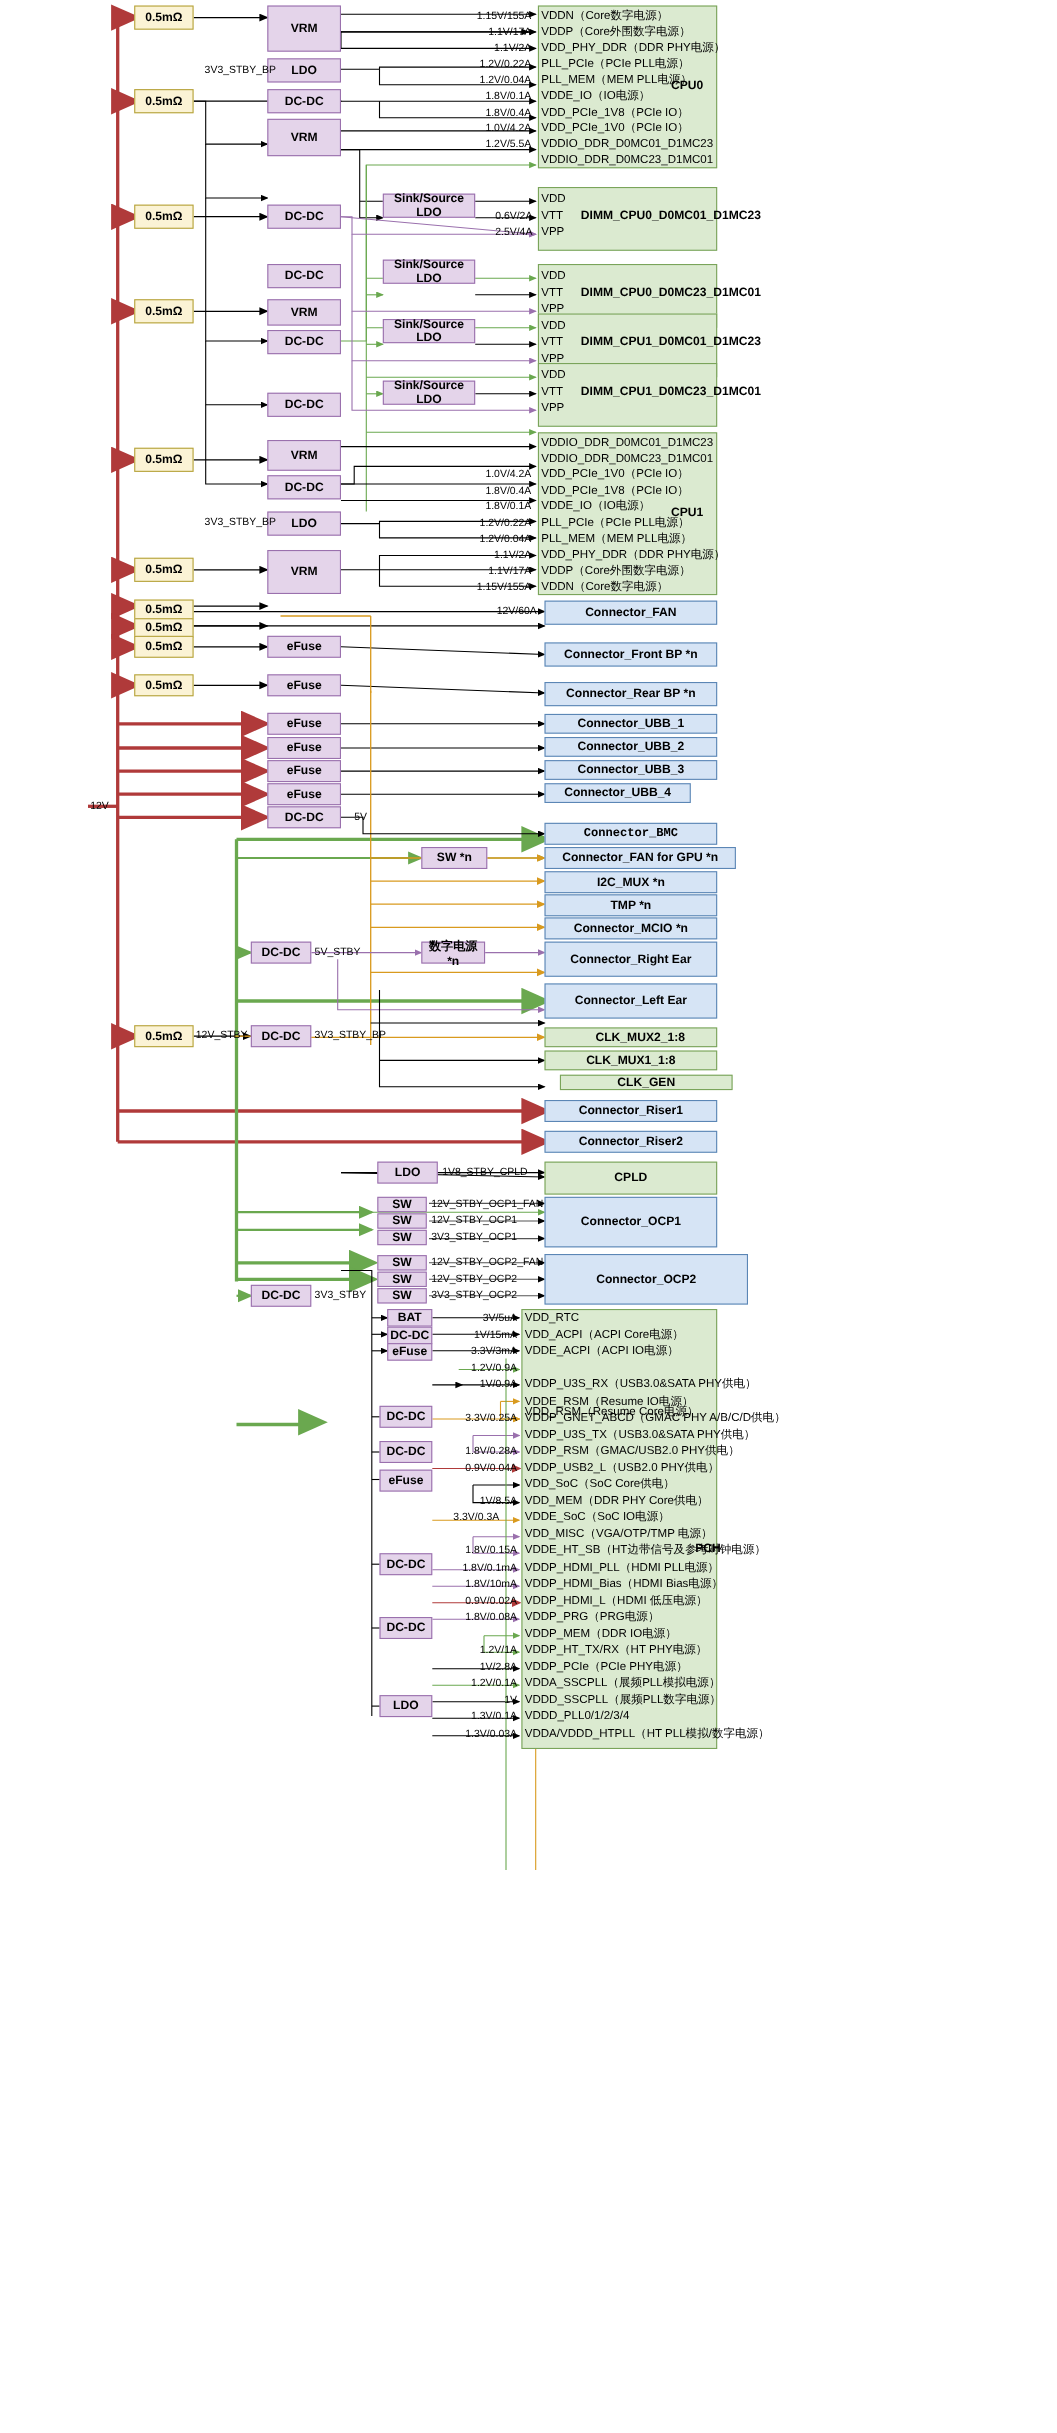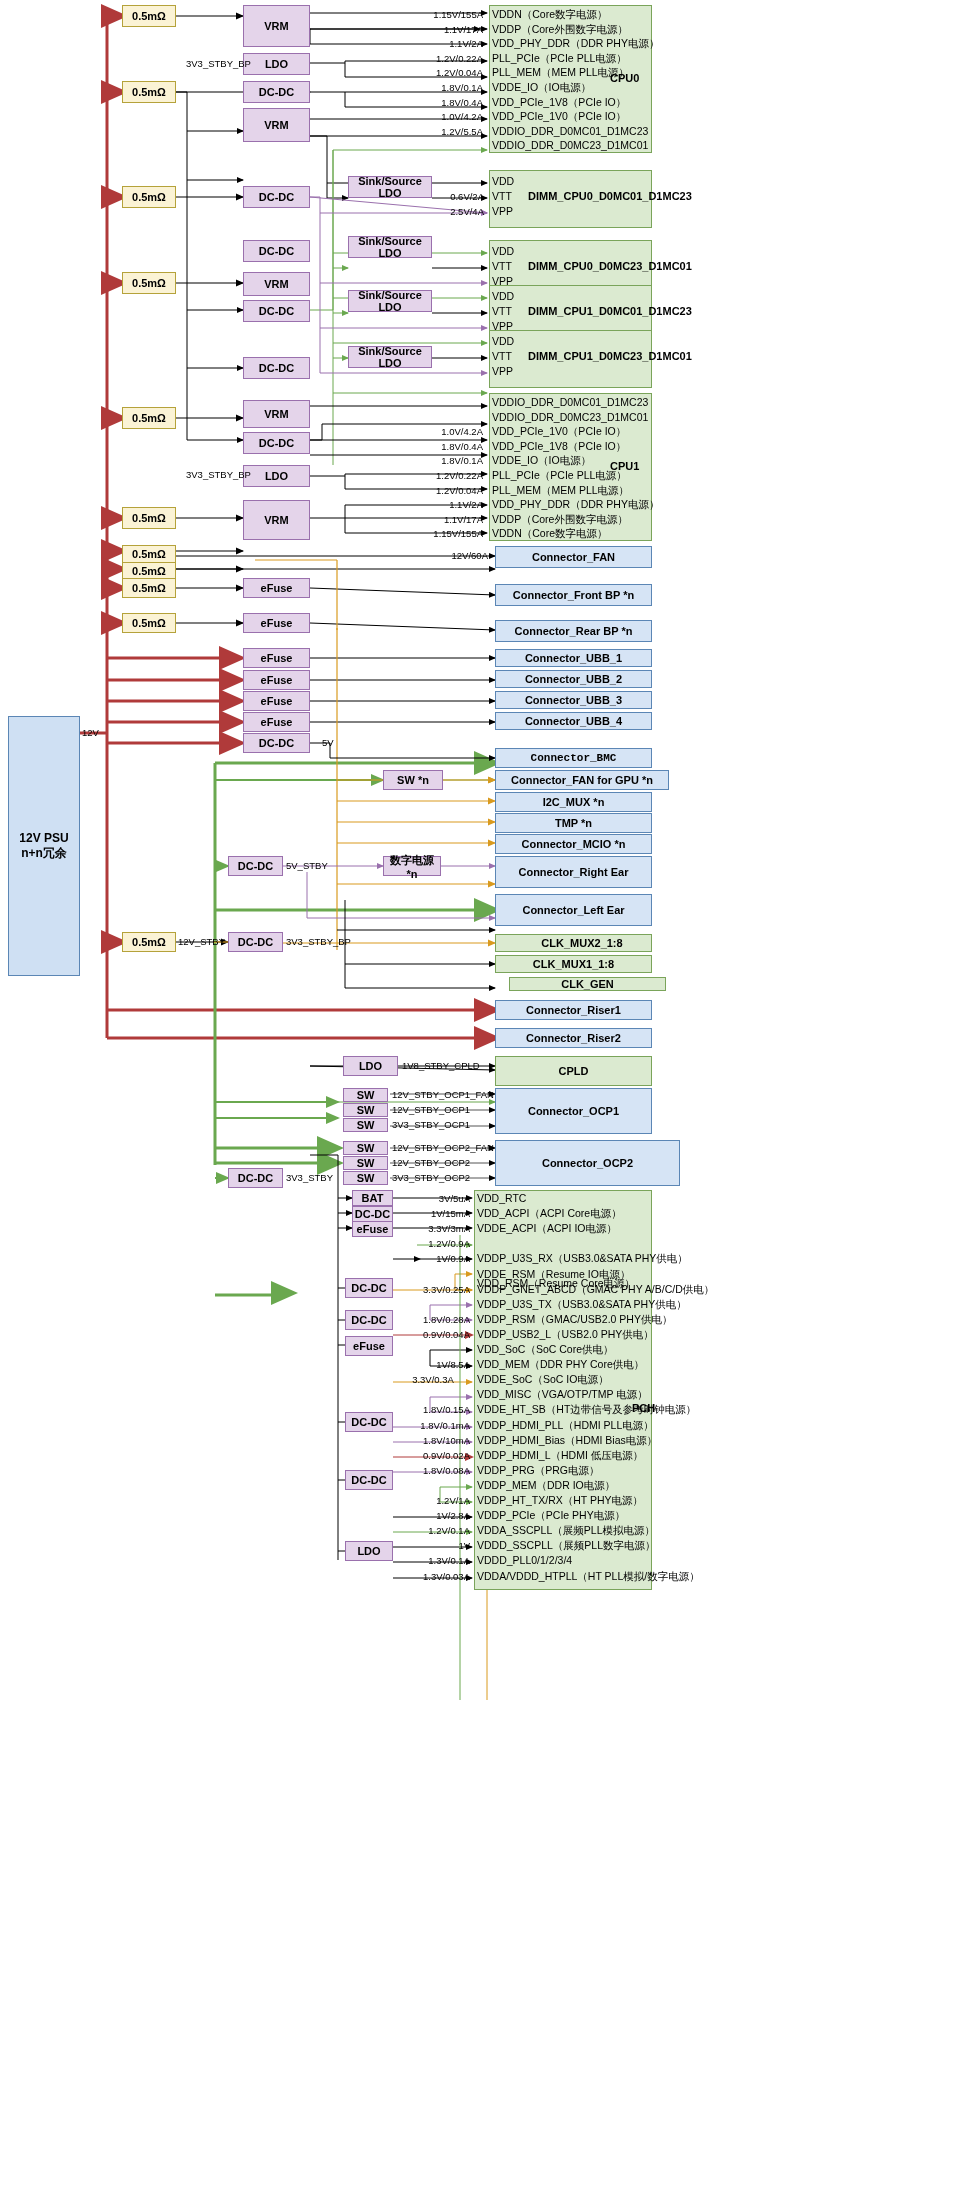--- a/index.html
+++ b/index.html
@@ -252,24 +252,20 @@
     <path d="M393,1517 L472,1517" stroke="#000" stroke-width="1" fill="none" marker-end="url(#ak)"></path>
     <path d="M393,1532 L472,1532" stroke="#6aa84f" stroke-width="1" fill="none" marker-end="url(#ag)"></path>
     <path d="M393,1547 L472,1547" stroke="#000" stroke-width="1" fill="none" marker-end="url(#ak)"></path>
     <path d="M393,1562 L472,1562" stroke="#000" stroke-width="1" fill="none" marker-end="url(#ak)"></path>
     <path d="M393,1578 L472,1578" stroke="#000" stroke-width="1" fill="none" marker-end="url(#ak)"></path>
 
     <path d="M460,1235 L460,1700" stroke="#6aa84f" stroke-width="1" fill="none"></path>
     <path d="M487,1290 L487,1700" stroke="#d99a1e" stroke-width="1" fill="none"></path>
   </svg>
 
-  <div class="box psu" style="left:8px;top:716px;width:72px;height:260px;">
-    <span>12V PSU</span>
-    <span>n+n冗余</span>
-  </div>
   <div class="netlbl" style="left:82px;top:728px;">12V</div>
 
   <div class="box shunt" style="left:122px;top:5px;width:54px;height:22px;">0.5mΩ</div>
   <div class="box shunt" style="left:122px;top:81px;width:54px;height:22px;">0.5mΩ</div>
   <div class="box shunt" style="left:122px;top:186px;width:54px;height:22px;">0.5mΩ</div>
   <div class="box shunt" style="left:122px;top:272px;width:54px;height:22px;">0.5mΩ</div>
   <div class="box shunt" style="left:122px;top:407px;width:54px;height:22px;">0.5mΩ</div>
   <div class="box shunt" style="left:122px;top:507px;width:54px;height:22px;">0.5mΩ</div>
   <div class="box shunt" style="left:122px;top:545px;width:54px;height:18px;">0.5mΩ</div>
   <div class="box shunt" style="left:122px;top:562px;width:54px;height:18px;">0.5mΩ</div>
@@ -429,21 +425,21 @@
       </div>
       <div class="box dst-blue" style="left: 495px; top: 649px; width: 157px; height: 18px;">
         <span class="blkttl" style="position: static;">Connector_UBB_1</span>
       </div>
       <div class="box dst-blue" style="left: 495px; top: 670px; width: 157px; height: 18px;">
         <span class="blkttl" style="position: static;">Connector_UBB_2</span>
       </div>
       <div class="box dst-blue" style="left: 495px; top: 691px; width: 157px; height: 18px;">
         <span class="blkttl" style="position: static;">Connector_UBB_3</span>
       </div>
-      <div class="box dst-blue" style="left: 495px; top: 712px; width: 157px; height: 18px;">
+      <div class="box dst-blue" style="left: 495px; top: 712px; width: 133px; height: 18px;">
         <span class="blkttl" style="position: static;">Connector_UBB_4</span>
       </div>
       <div class="box dst-blue" style="left: 495px; top: 748px; width: 157px; height: 20px;">
         <span class="blkttl" style="position: static; font-family: Liberation Mono, monospace;">Connector_BMC</span>
       </div>
       <div class="box dst-blue" style="left: 495px; top: 770px; width: 174px; height: 20px;">
         <span class="blkttl" style="position: static;">Connector_FAN for GPU *n</span>
       </div>
       <div class="box dst-blue" style="left: 495px; top: 792px; width: 157px; height: 20px;">
         <span class="blkttl" style="position: static;">I2C_MUX *n</span>

